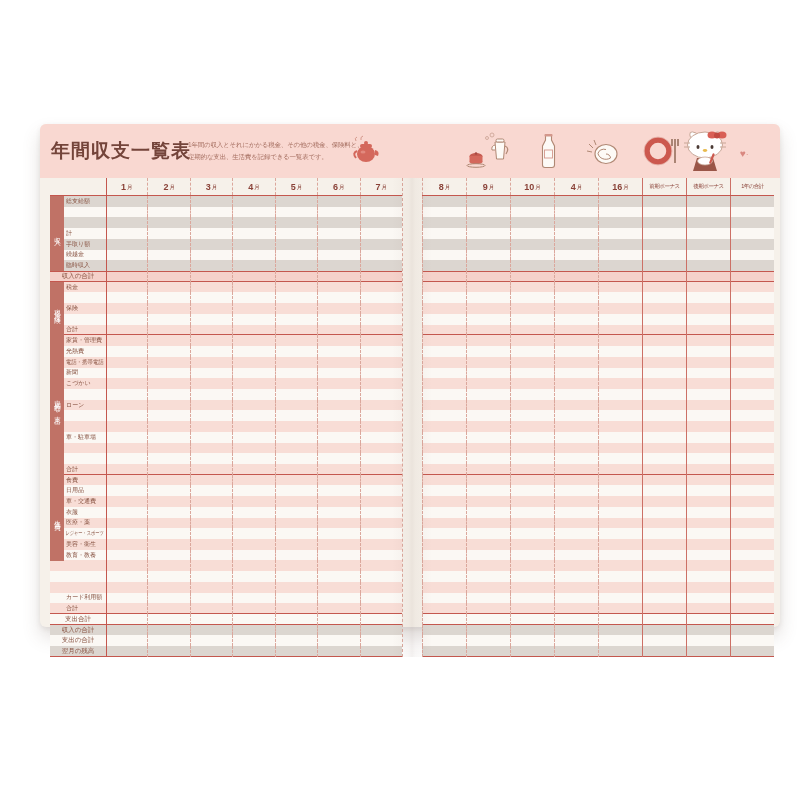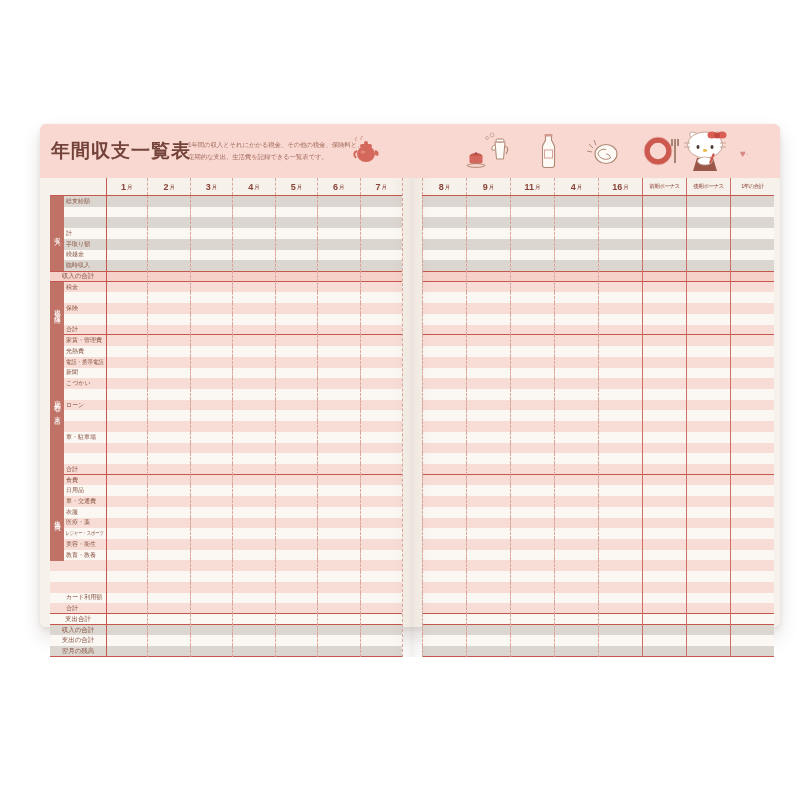--- a/index.html
+++ b/index.html
@@ -673,21 +673,21 @@
         <div class="thead">
           <div class="hcell sep-dashed">
             <span class="hnum">8</span>
             <span class="htsuki">月</span>
           </div>
           <div class="hcell sep-dashed">
             <span class="hnum">9</span>
             <span class="htsuki">月</span>
           </div>
           <div class="hcell sep-dashed">
-            <span class="hnum">11</span>
+            <span class="hnum">10</span>
             <span class="htsuki">月</span>
           </div>
           <div class="hcell sep-dashed">
             <span class="hnum">4</span>
             <span class="htsuki">月</span>
           </div>
           <div class="hcell sep-dashed">
             <span class="hnum">16</span>
             <span class="htsuki">月</span>
           </div>

